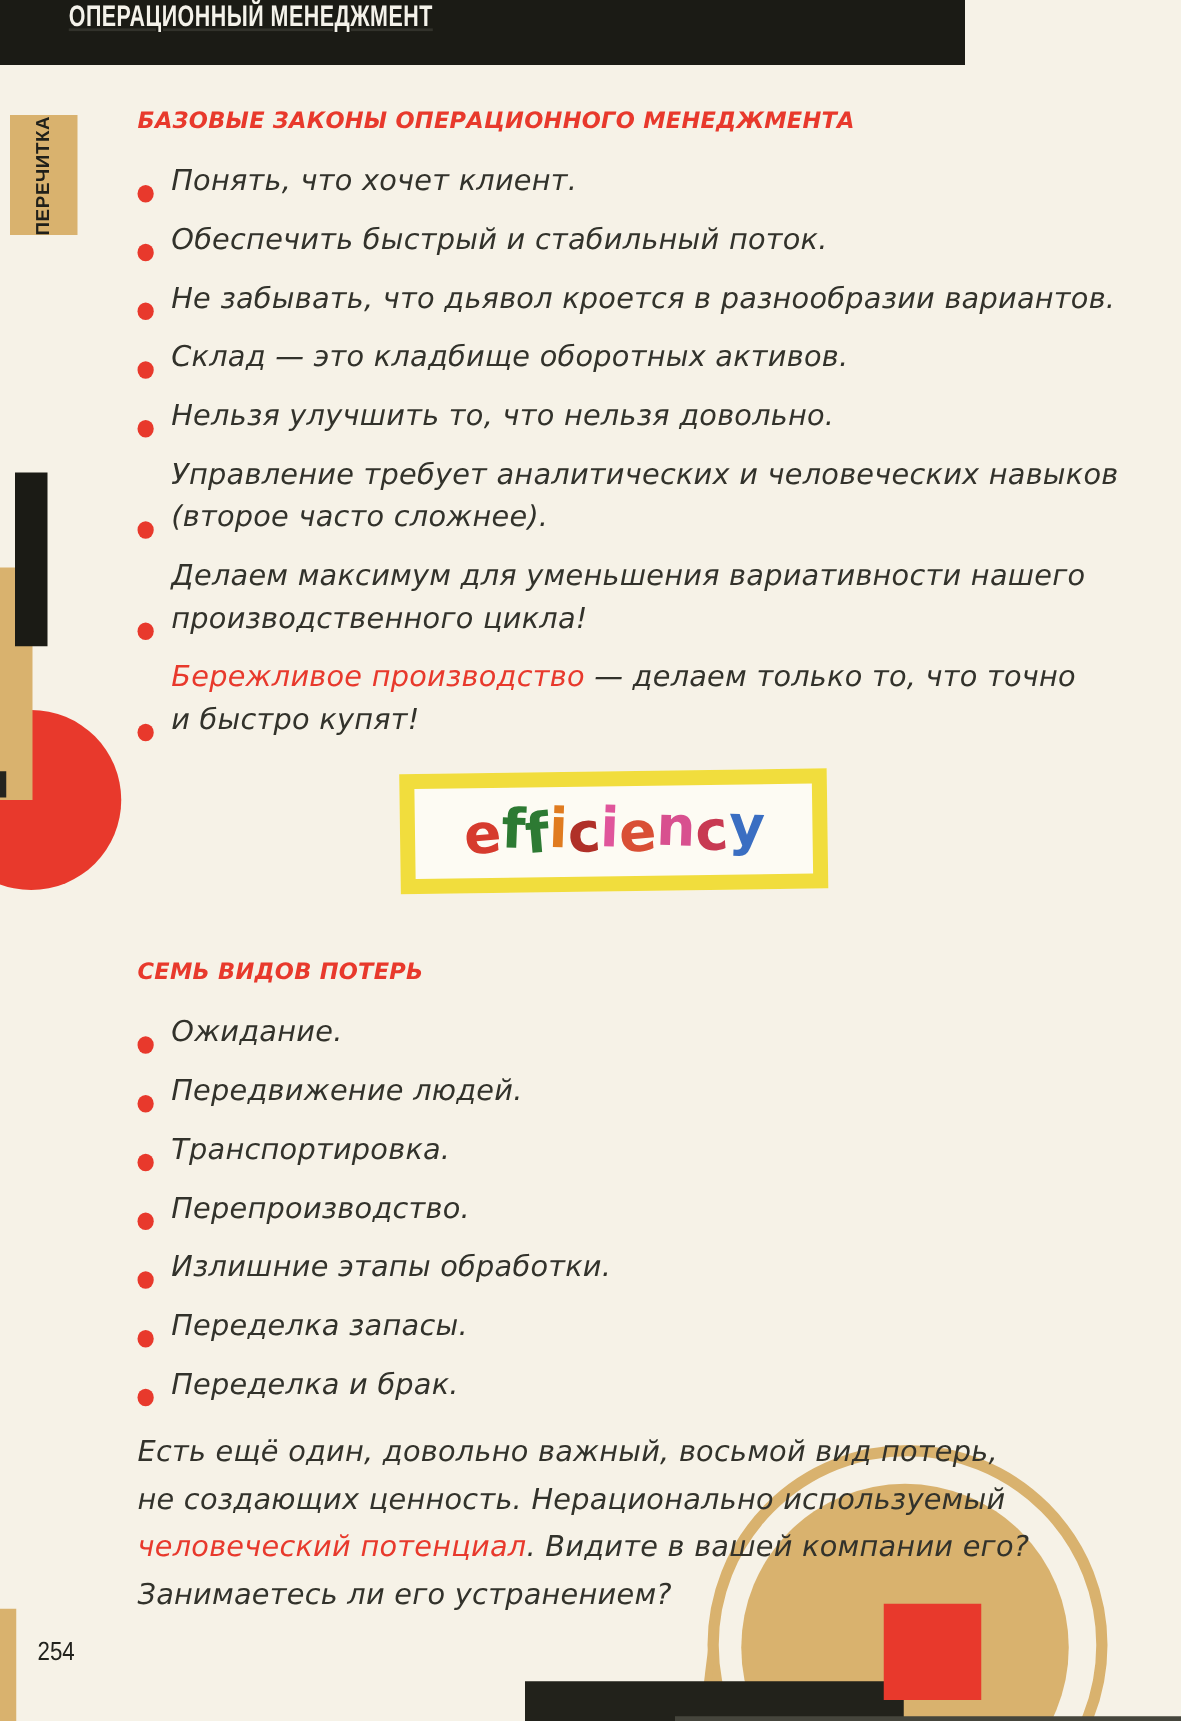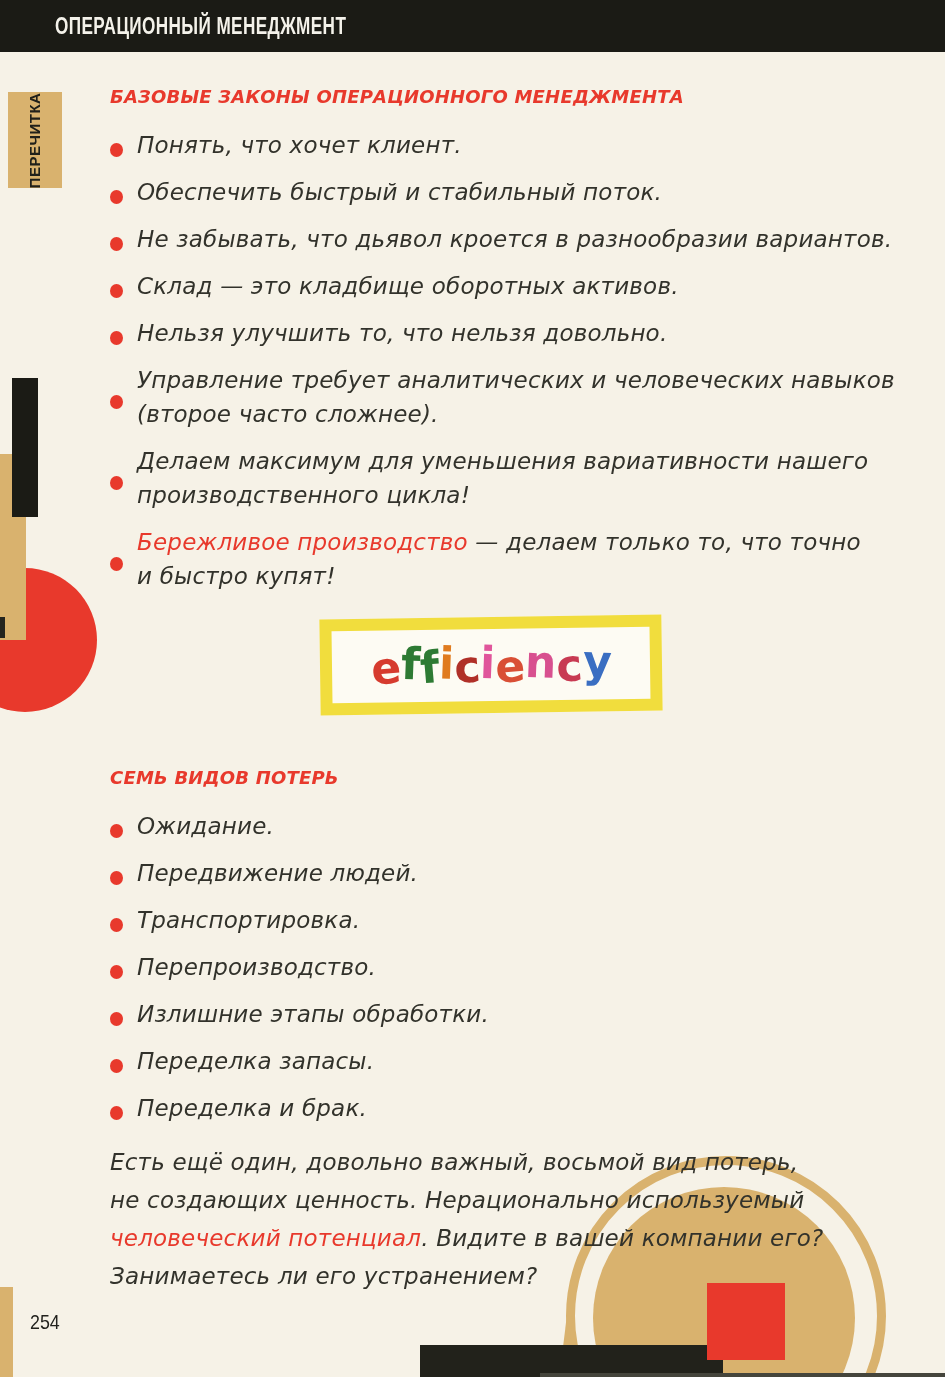--- a/index.html
+++ b/index.html
@@ -15,22 +15,22 @@
   html,body{width:945px;height:1377px;}
   body{
     position:relative;
     background:var(--paper);
     overflow:hidden;
     font-family:"DejaVu Sans",sans-serif;
     color:var(--ink);
   }
   
   .header-bar{
-    position:absolute;left:0;top:0;width:945px;height:52px;
-    background:var(--black);z-index:5;display:flex;align-items:center;
+    position:absolute;left:0;top:0;width:772px;height:52px;
+    background:var(--black);z-index:5;display:flex;align-items:flex-start;text-decoration:underline;
   }
   .header-title{
     color:#f4f2ea;font-family:"Liberation Sans",sans-serif;
     font-weight:700;font-size:22px;letter-spacing:.5px;
     transform:scaleX(.78) scaleY(1.08);transform-origin:left center;
     margin-left:55px;white-space:nowrap;
   }
   
   .sidebar-tab{
     position:absolute;left:8px;top:92px;width:54px;height:96px;
@@ -62,21 +62,21 @@
   .br-tan-line{left:565px;top:1316px;width:6px;height:30px;background:var(--tan);transform:rotate(7deg);}
   .bottom-edge-strip{left:540px;top:1373px;width:405px;height:4px;background:#45453c;z-index:2;}
   
   .content{position:absolute;left:110px;top:82px;width:800px;z-index:6;}
   .section-heading{
     color:var(--red);font-size:18px;font-weight:700;font-style:italic;
     letter-spacing:.2px;line-height:30px;margin-bottom:16px;
   }
   ul.bullet-list{list-style:none;}
   ul.bullet-list li{
-    display:flex;align-items:center;gap:14px;
+    display:flex;align-items:flex-end;gap:14px;
     font-size:23px;font-style:italic;line-height:34px;margin-bottom:13px;
     letter-spacing:.2px;
   }
   .bullet-dot{flex:none;width:13px;height:14px;border-radius:50%;background:var(--red);margin-top:10px;}
   .item-text{white-space:pre-wrap;}
   .red-text{color:var(--red);font-style:italic;}
   
   .efficiency-badge{
     margin:24px 0 0 210px;width:342px;height:96px;
     background:var(--box-white);border:12px solid var(--yellow);

